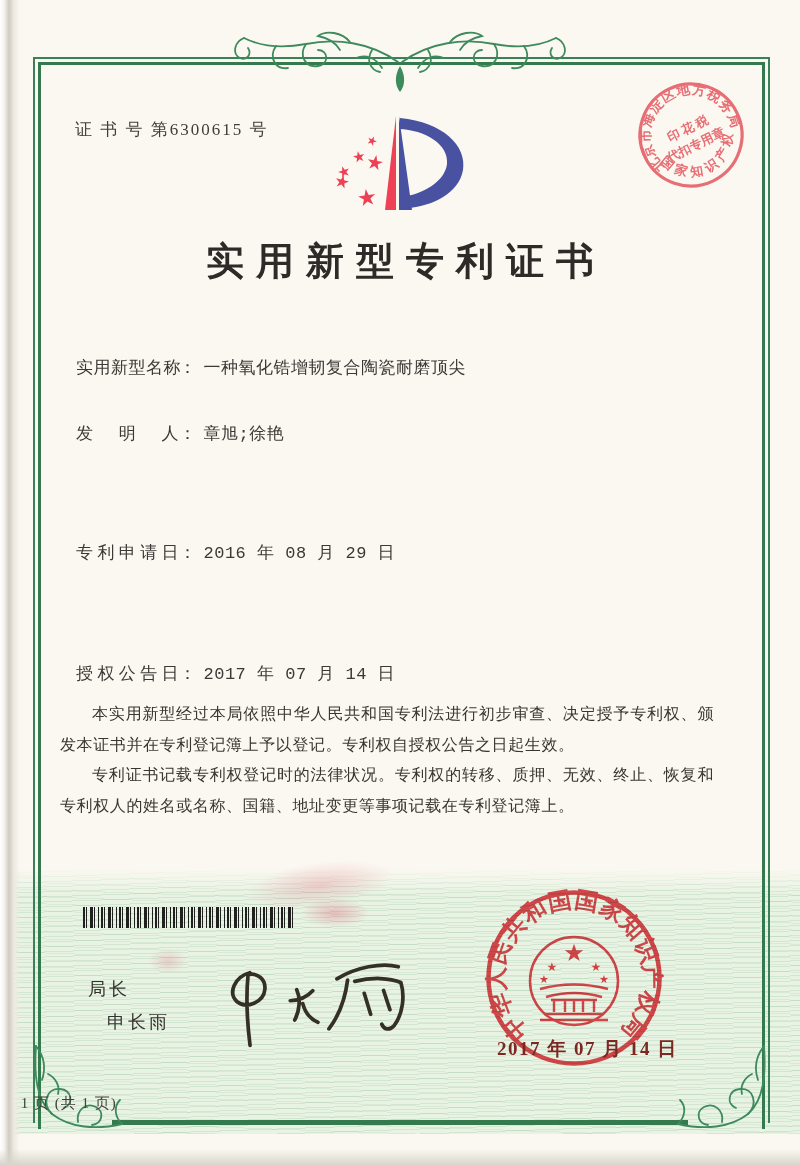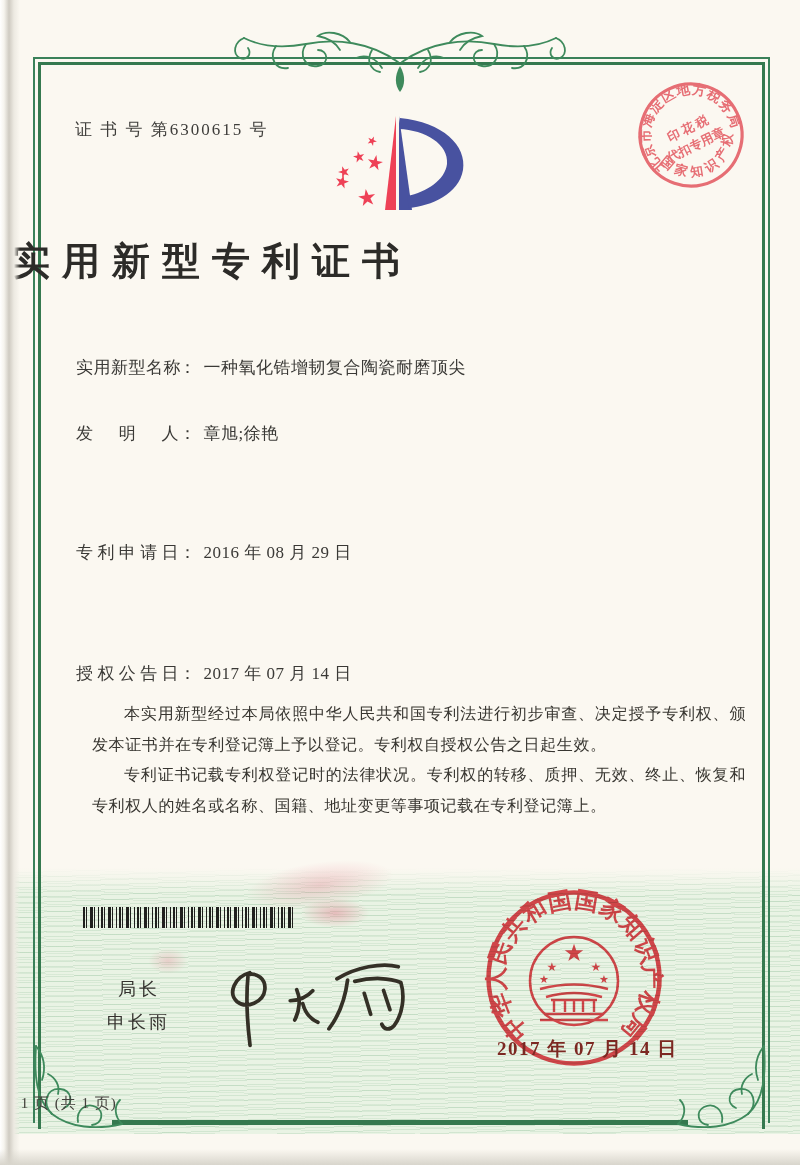--- a/index.html
+++ b/index.html
@@ -28,36 +28,36 @@
   .frame-inner{position:absolute;left:3px;top:3px;right:3px;height:100%;
     border-top:3px solid #35794f;border-left:3px solid #35794f;border-right:3px solid #35794f;}
   .bottom-rule{position:absolute;left:112px;top:1120px;width:576px;height:5px;background:#35794f;z-index:2;}
   .ornament-top{position:absolute;left:160px;top:28px;width:480px;height:64px;z-index:3;}
   .corner{position:absolute;top:1044px;width:100px;height:92px;z-index:3;}
   .corner.left{left:26px;}
   .corner.right{left:674px;transform:scaleX(-1);}
   
   .certno{position:absolute;left:75px;top:118px;font-size:17px;letter-spacing:2px;color:#3f3e3b;z-index:4;}
   .logo{position:absolute;left:315px;top:108px;width:170px;height:110px;z-index:4;}
-  .title{position:absolute;left:0;right:0;top:236px;font-size:38px;font-weight:700;
+  .title{position:absolute;left:0;right:0;top:236px;text-align:center;font-size:38px;font-weight:700;
     letter-spacing:12px;text-indent:12px;color:#2c2b28;z-index:4;}
-  .row{position:absolute;left:76px;height:26px;font-size:17px;color:#3a3936;z-index:4;white-space:nowrap;letter-spacing:.5px;}
+  .row{position:absolute;left:76px;height:26px;font-size:17px;color:#3a3936;z-index:4;white-space:nowrap;letter-spacing:.5px;font-family:Liberation Mono, monospace;}
   .flabel{display:inline-block;width:103px;text-align:justify;text-align-last:justify;vertical-align:top;}
   .colon{margin-right:7px;}
-  .paras{position:absolute;left:92px;top:699px;width:654px;z-index:4;}
+  .paras{position:absolute;left:60px;top:699px;width:654px;z-index:4;}
   .paras p{margin:0;text-indent:2em;font-size:16px;line-height:30.6px;color:#383631;
     text-align:justify;letter-spacing:.6px;}
   .barcode{position:absolute;left:83px;top:907px;width:211px;height:21px;z-index:4;
     background:repeating-linear-gradient(90deg,
       #20201e 0 2px, rgba(0,0,0,0) 2px 3px,
       #20201e 3px 4px, rgba(0,0,0,0) 4px 7px,
       #20201e 7px 10px,rgba(0,0,0,0) 10px 11px,
       #20201e 11px 12px,rgba(0,0,0,0) 12px 15px,
       #20201e 15px 16px,rgba(0,0,0,0) 16px 18px);}
-  .signer-title{position:absolute;left:88px;top:977px;font-size:18px;color:#34322e;z-index:4;letter-spacing:3px;margin-left:30px;}
+  .signer-title{position:absolute;left:88px;top:977px;font-size:18px;color:#34322e;z-index:4;letter-spacing:3px;}
   .signer-name{position:absolute;left:88px;top:1010px;font-size:18px;color:#34322e;z-index:4;letter-spacing:3px;margin-left:19px;}
   .signature{position:absolute;left:198px;top:942px;width:230px;height:108px;z-index:5;}
   .seal{position:absolute;left:479px;top:883px;width:190px;height:190px;z-index:5;
     mix-blend-mode:multiply;opacity:.93;}
   .seal-date{position:absolute;left:497px;top:1036px;font-size:19px;letter-spacing:1.5px;
     color:#7c2822;z-index:6;white-space:nowrap;font-weight:600;}
   .stamp{position:absolute;left:625px;top:69px;width:132px;height:132px;z-index:5;
     transform:rotate(-26deg);mix-blend-mode:multiply;opacity:.9;}
   .footer{position:absolute;left:0;right:40px;top:1094px;text-align:left;font-size:15px;
     color:#43413c;z-index:4;letter-spacing:1px;}

